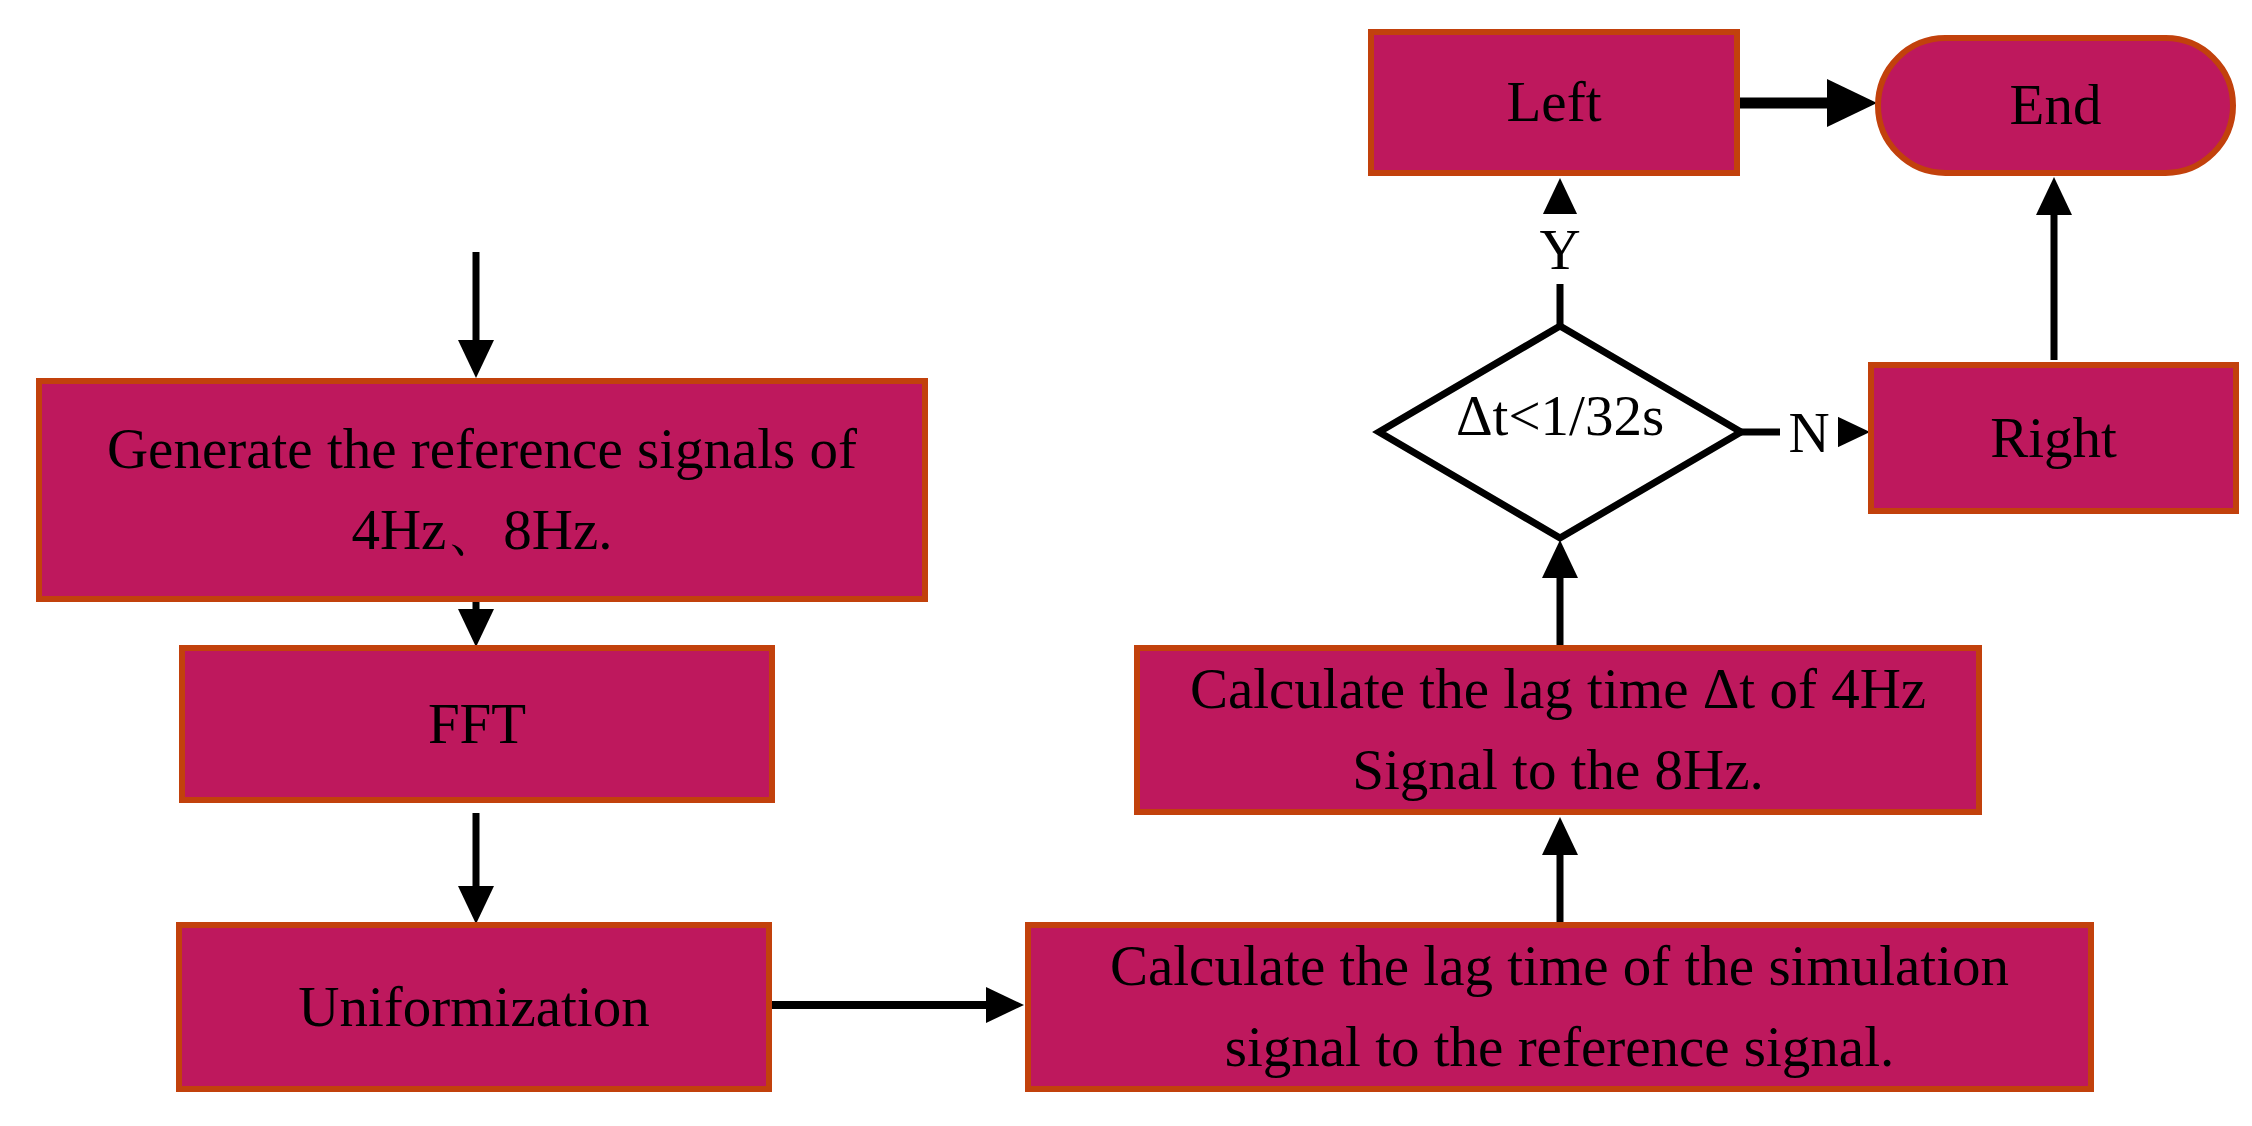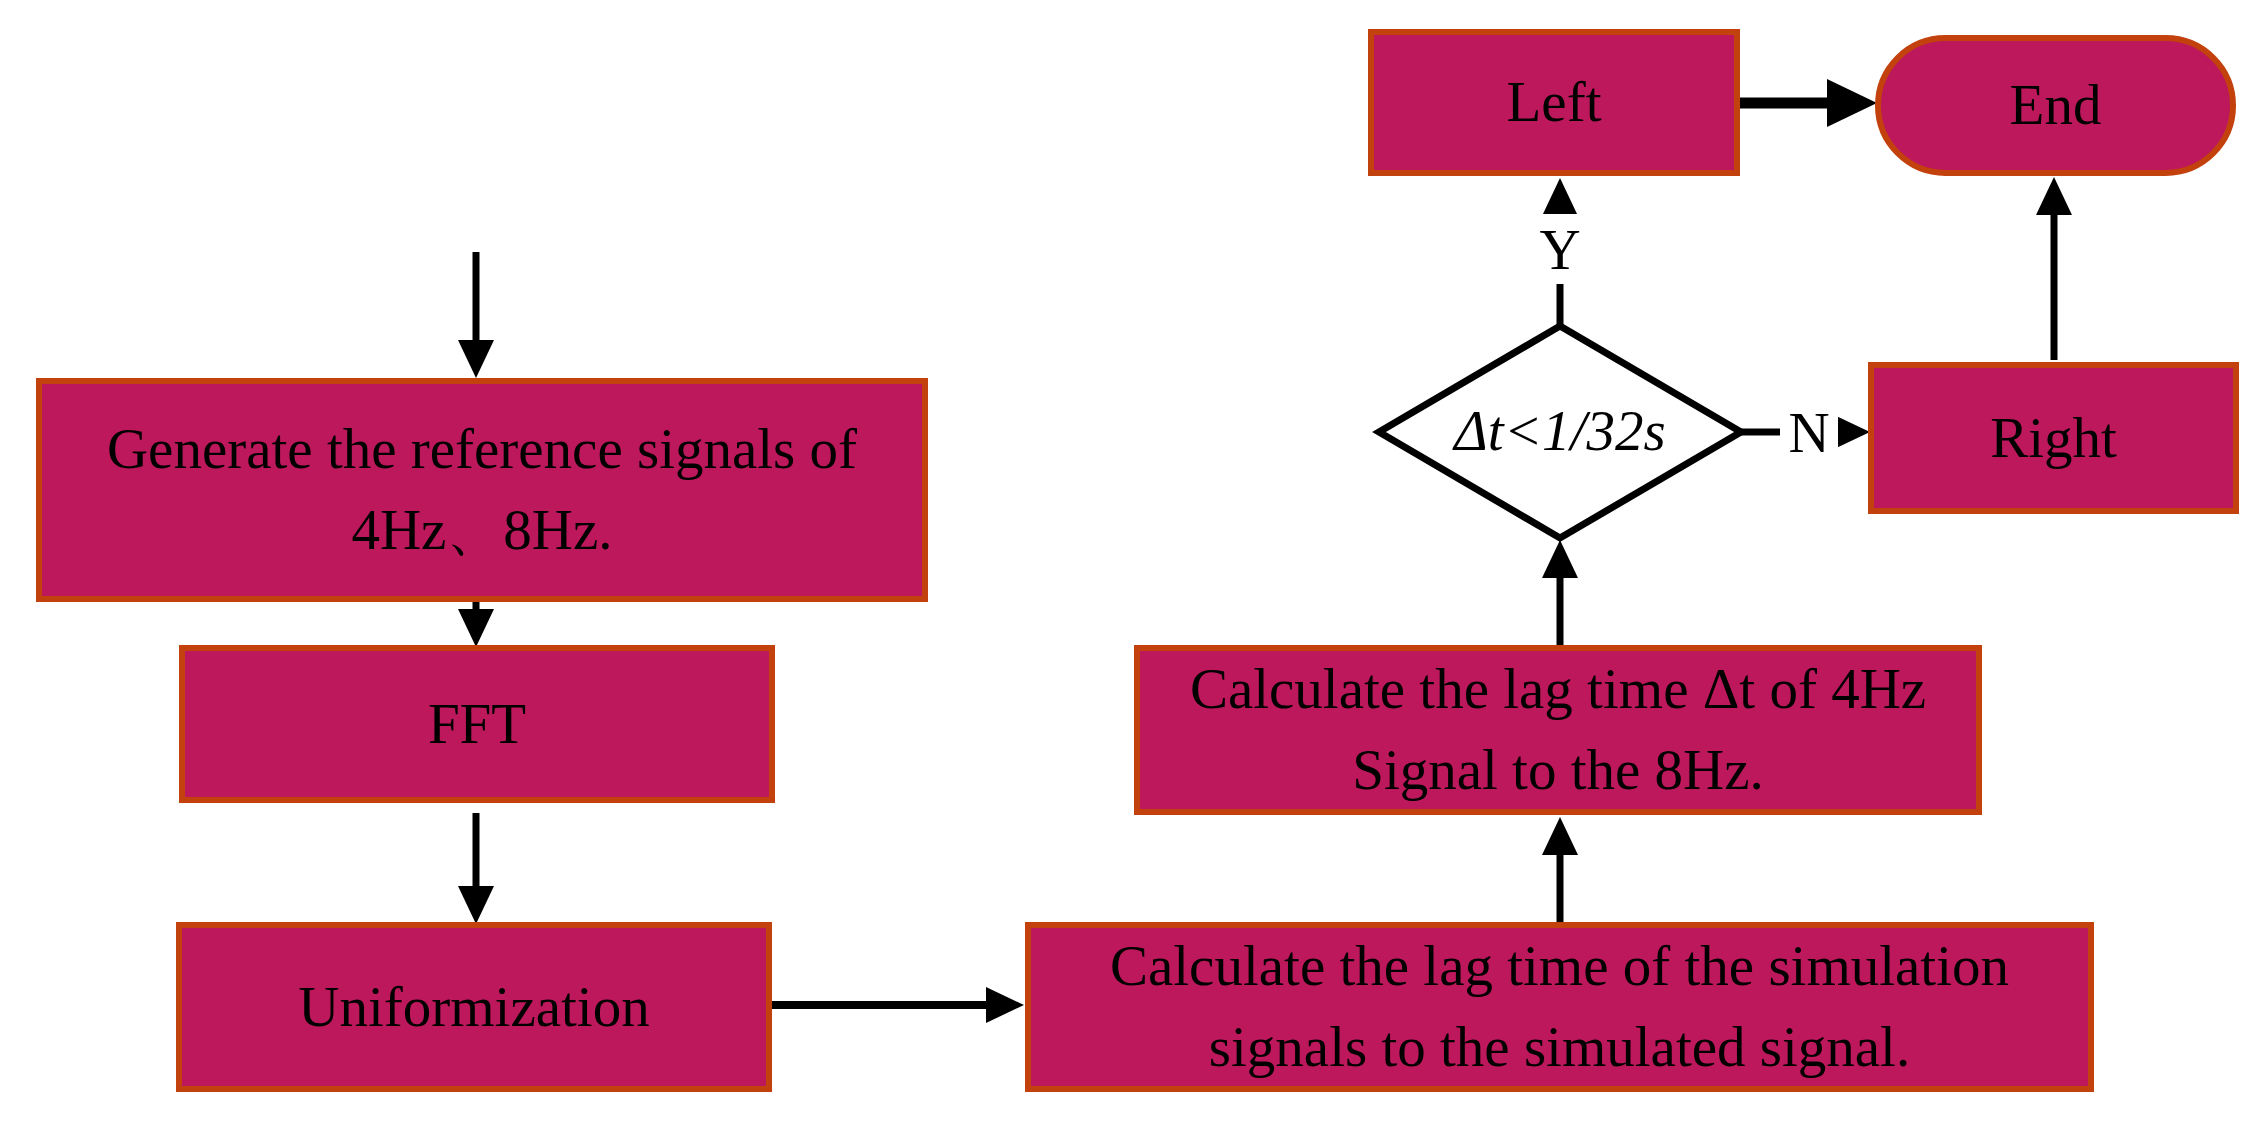--- a/index.html
+++ b/index.html
@@ -59,21 +59,21 @@
   
   #node-start         { left: 292px;  top: 108px; width: 368px;  height: 148px; }
   #node-generate      { left: 36px;   top: 378px; width: 892px;  height: 224px; }
   #node-fft           { left: 179px;  top: 645px; width: 596px;  height: 158px; }
   #node-uniformization{ left: 176px;  top: 922px; width: 596px;  height: 170px; }
   #node-calcsim       { left: 1025px; top: 922px; width: 1069px; height: 170px; }
   #node-calc4hz       { left: 1134px; top: 645px; width: 848px;  height: 170px; }
   #node-left          { left: 1368px; top: 29px;  width: 372px;  height: 147px; }
   #node-end           { left: 1875px; top: 35px;  width: 361px;  height: 141px; }
   #node-right         { left: 1868px; top: 362px; width: 371px;  height: 152px; }
-  #label-decision     { left: 1379px; top: 324px; width: 362px;  height: 212px; font-style: italic; }
+  #label-decision     { left: 1379px; top: 309px; width: 362px;  height: 212px; }
   #label-yes          { left: 1528px; top: 214px; width: 64px;   height: 70px; }
   #label-no           { left: 1780px; top: 398px; width: 58px;   height: 68px; }
 </style>
 </head>
 <body>
 
 <div id="stage">
 
   <svg id="edges" width="2252" height="1126" viewBox="0 0 2252 1126" fill="#000000" stroke="#000000">
 
@@ -132,21 +132,21 @@
 
 
   <div class="node" id="node-generate">Generate the reference signals of
 4Hz、8Hz.</div>
 
   <div class="node" id="node-fft">FFT</div>
 
   <div class="node" id="node-uniformization">Uniformization</div>
 
   <div class="node" id="node-calcsim">Calculate the lag time of the simulation
-signals to the simulated signal.</div>
+signal to the reference signal.</div>
 
   <div class="node" id="node-calc4hz">Calculate the lag time Δt of 4Hz
 Signal to the 8Hz.</div>
 
   <div class="decision-label" id="label-decision">Δt&lt;1/32s</div>
 
   <div class="node" id="node-left">Left</div>
 
   <div class="node" id="node-right">Right</div>
 

